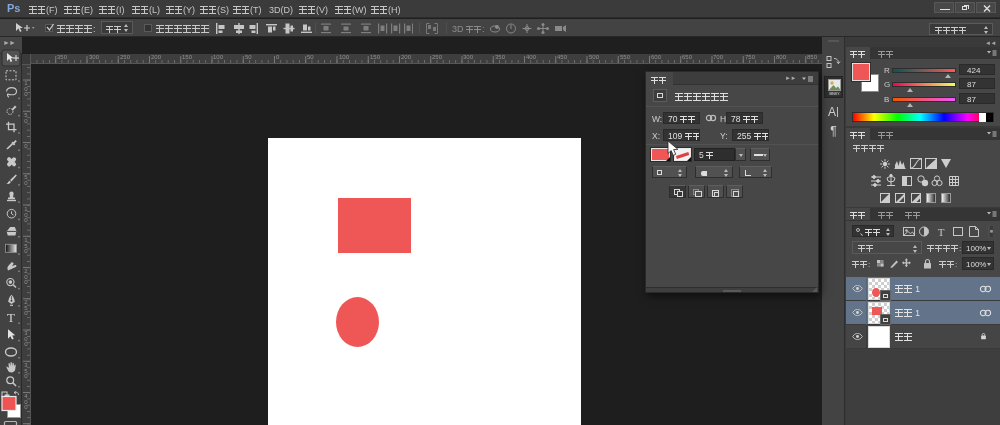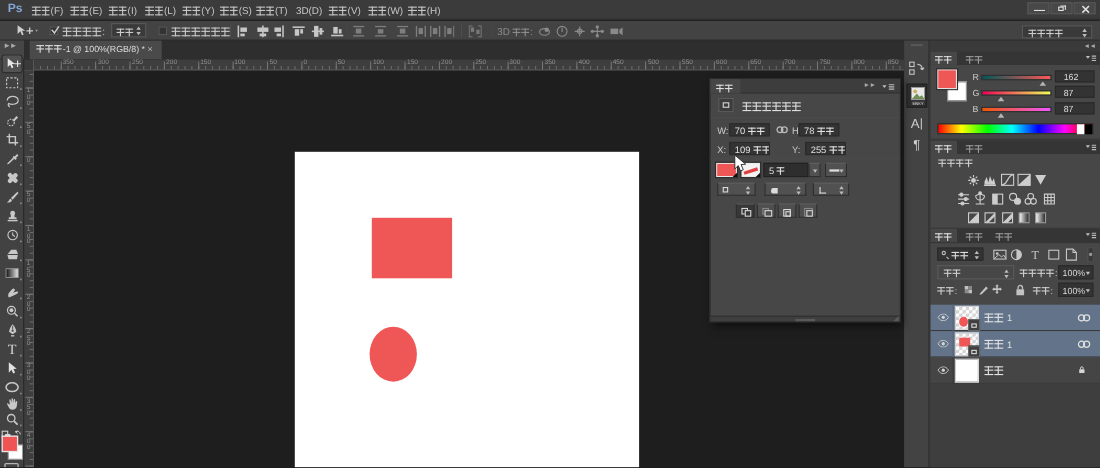--- a/index.html
+++ b/index.html
@@ -305,23 +305,20 @@
           <rect x="2" y="3" width="5" height="5" fill="none" stroke="#cfcfcf" stroke-width="1"></rect>
           <rect x="4.5" y="5.5" width="5" height="5" fill="#cfcfcf"></rect>
           <path d="M14 3 q4 -1.5 4.5 2.5 M14 3 l2 -0.8 M14 3 l2 1.6" transform="translate(0,0.5)" stroke="#cfcfcf" stroke-width="0.9" fill="none"></path>
         </g>
         <rect x="7.5" y="367.5" width="13" height="13" fill="#ffffff" stroke="#9a9a9a" stroke-width="1"></rect>
         <rect x="2" y="359.5" width="14" height="14" fill="#ef5353" stroke="#e9e9e9" stroke-width="1.2"></rect>
         <rect x="4.5" y="384.5" width="12" height="8" rx="1" fill="none" stroke="#b5b5b5" stroke-width="1.2"></rect>
       </svg>
   </div>
 
-  <div id="tabzone">
-    <div id="doctab"><i class="c" style="width:7px;height:7px"></i><i class="c" style="width:7px;height:7px"></i><i class="c" style="width:7px;height:7px"></i>-1 @ 100%(RGB/8) * <span style="color:#bbb">×</span></div>
-  </div>
 
   <div id="rcorner"></div>
   <div id="hruler">
       <div class="hmin"></div>
       <div class="hmaj"></div>
       <span class="hn" style="left:26px">350</span>
       <span class="hn" style="left:58px">300</span>
       <span class="hn" style="left:89px">250</span>
       <span class="hn" style="left:120px">200</span>
       <span class="hn" style="left:151px">150</span>
@@ -401,21 +398,21 @@
             <path d="M5.5 1 h4 M5.5 3 h4 M5.5 5 h4" stroke="#bbb"></path>
           </svg>
         </div>
         <div class="pbody" style="top:22px;height:67px">
           <div style="position:absolute;left:15px;top:15px;width:18px;height:18px;background:#fff;border:1px solid #8a8a8a"></div>
           <div style="position:absolute;left:6px;top:4px;width:18px;height:18px;background:#ef5757;border:1px solid #e0e0e0;outline:1px solid #2f2f2f"></div>
           <div class="crow" style="left:38px;top:7px;width:116px">
             <span style="position:absolute;left:0;top:0">R</span>
             <span class="ctrack" style="background:linear-gradient(90deg,rgb(0,87,87),rgb(255,87,87))"></span>
             <span class="thumbtri" style="left:61px"></span>
-            <span class="cval well">162</span>
+            <span class="cval well">424</span>
           </div>
           <div class="crow" style="left:38px;top:21px;width:116px">
             <span style="position:absolute;left:0;top:0">G</span>
             <span class="ctrack" style="background:linear-gradient(90deg,rgb(239,0,87),rgb(239,255,87))"></span>
             <span class="thumbtri" style="left:23px"></span>
             <span class="cval well">87</span>
           </div>
           <div class="crow" style="left:38px;top:36px;width:116px">
             <span style="position:absolute;left:0;top:0">B</span>
             <span class="ctrack" style="background:linear-gradient(90deg,rgb(239,87,0),rgb(239,87,255))"></span>

